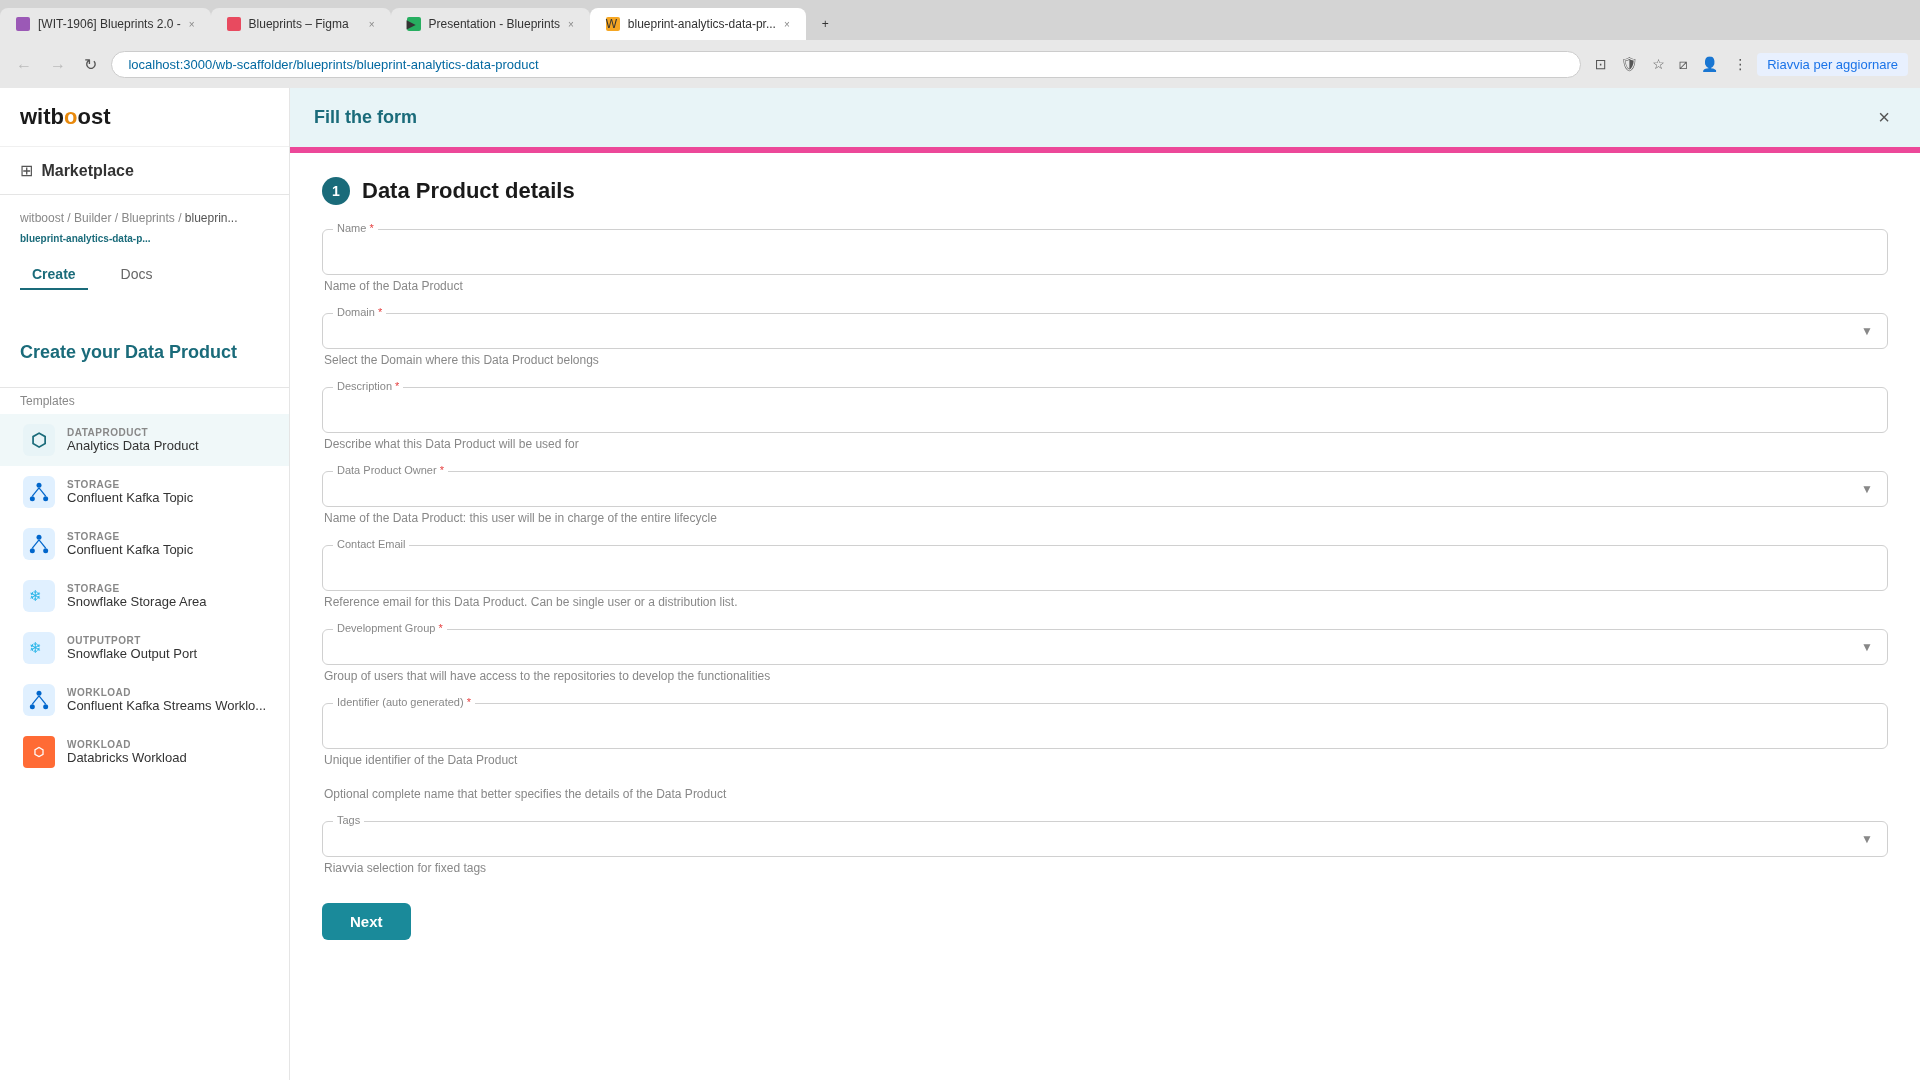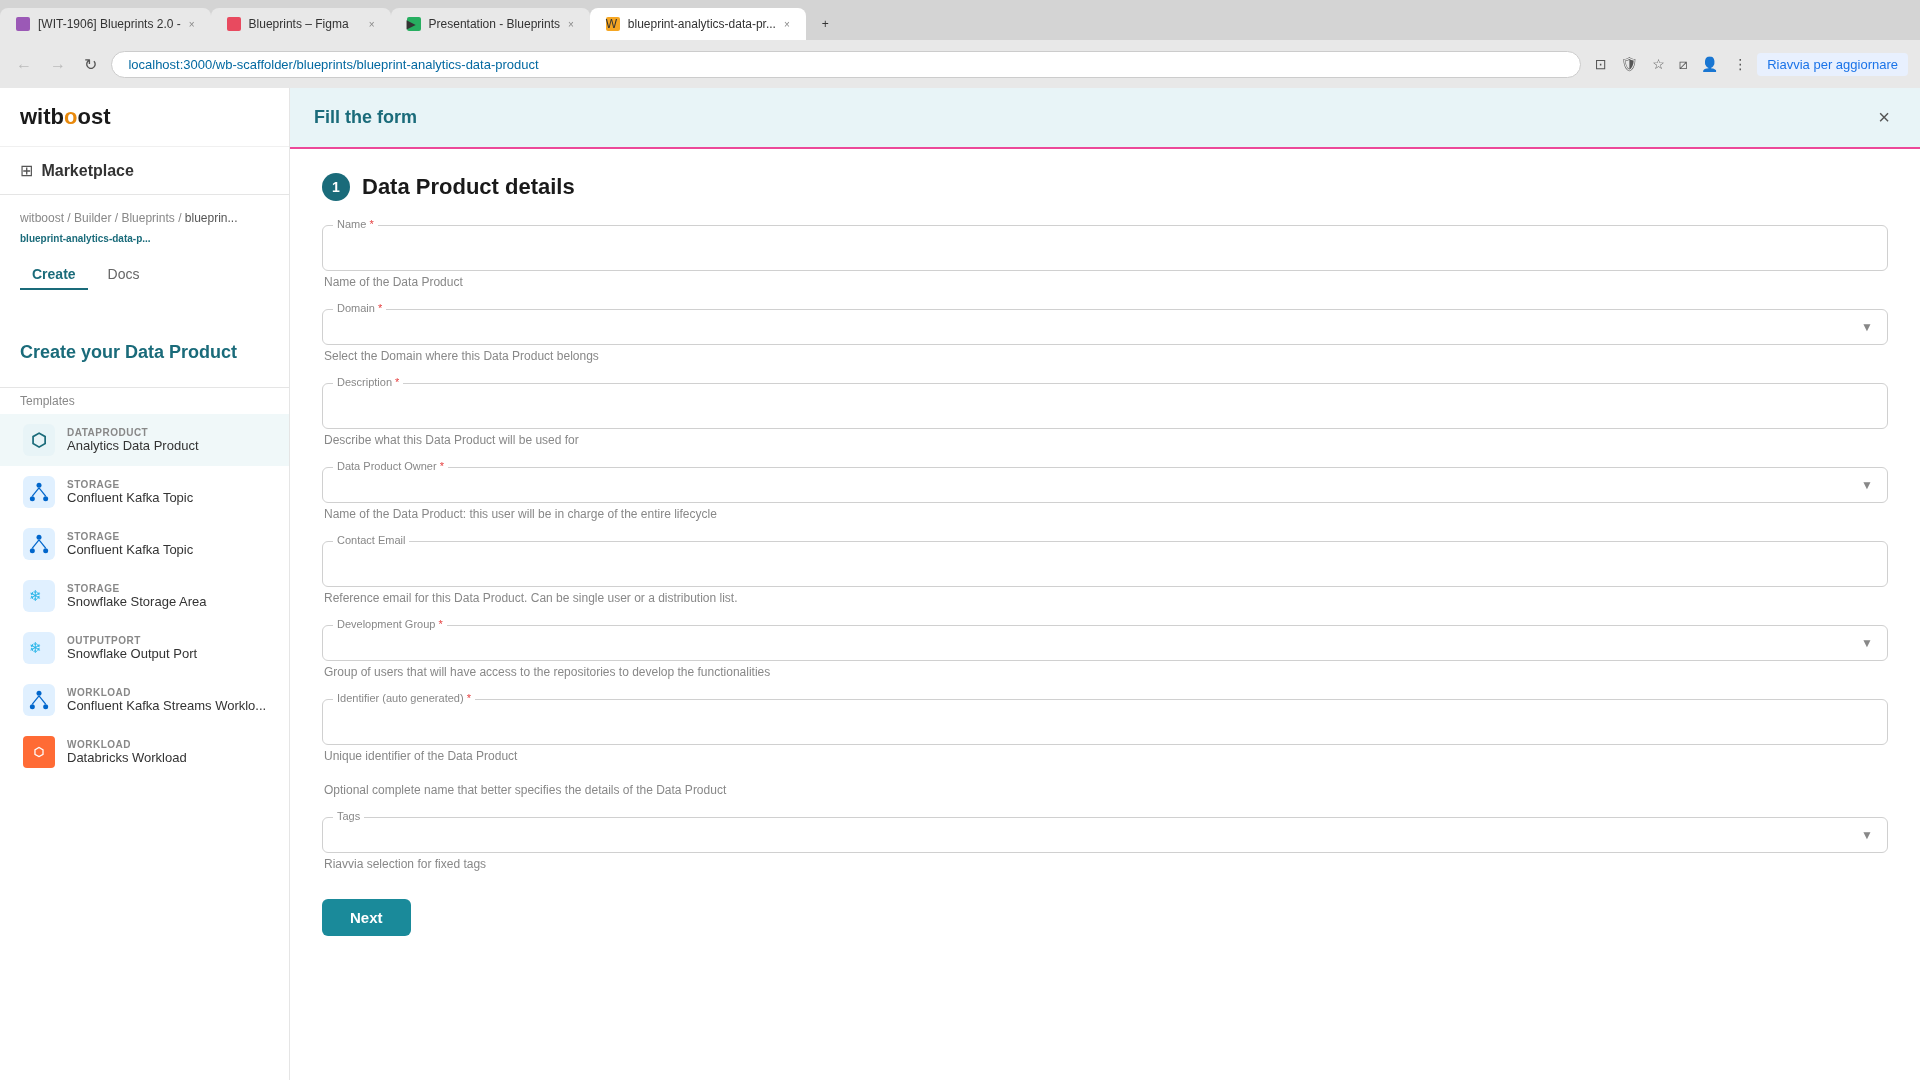--- a/index.html
+++ b/index.html
@@ -27,21 +27,21 @@
     
     .sidebar { width: 290px; background: #fff; border-right: 1px solid #e5e5e5; display: flex; flex-direction: column; flex-shrink: 0; overflow: hidden; }
     .sidebar-logo { padding: 16px 20px; border-bottom: 1px solid #f0f0f0; }
     .logo-text { font-size: 22px; font-weight: 700; color: #1a1a1a; }
     .logo-text .logo-highlight { color: #e8890c; }
     .sidebar-top { padding: 16px 20px; }
     .breadcrumb { font-size: 12px; color: #888; margin-bottom: 8px; }
     .breadcrumb a { color: #888; text-decoration: none; }
     .breadcrumb span { color: #555; }
     .app-title { font-size: 10px; font-weight: 600; color: #1a6b7a; margin-bottom: 16px; overflow: hidden; text-overflow: ellipsis; white-space: nowrap; }
-    .sidebar-tabs { display: flex; gap: 8px; margin-bottom: 16px; text-align: right; }
+    .sidebar-tabs { display: flex; gap: 21px; margin-bottom: 16px; text-align: right; }
     .sidebar-tab { padding: 6px 12px; font-size: 14px; cursor: pointer; border-bottom: 2px solid transparent; color: #666; }
     .sidebar-tab.active { color: #1a6b7a; border-bottom-color: #1a6b7a; font-weight: 600; }
     .sidebar-subsection-title { font-size: 12px; color: #888; padding: 6px 20px; }
     .sidebar-items { overflow-y: auto; flex: 1; }
     .sidebar-item { display: flex; align-items: center; gap: 12px; padding: 10px 20px; cursor: pointer; border-left: 3px solid transparent; }
     .sidebar-item-icon { width: 32px; height: 32px; border-radius: 6px; display: flex; align-items: center; justify-content: center; flex-shrink: 0; }
     .icon-kafka { background: #e0f0ff; color: #0066cc; }
     .icon-snowflake { background: #e0f0ff; color: #29b5e8; }
     .icon-databricks { background: #ff6b35; color: #fff; border-radius: 4px; }
     .sidebar-item-text { flex: 1; min-width: 0; }
@@ -53,21 +53,21 @@
     .marketplace-header { display: flex; align-items: center; gap: 8px; padding: 14px 20px; border-bottom: 1px solid #e5e5e5; }
     .marketplace-icon { font-size: 16px; color: #555; }
     .marketplace-label { font-size: 16px; font-weight: 600; color: #333; }
 
     
     .main-content { flex: 1; position: relative; overflow: hidden; background: #f8f9fa; }
 
     
     .form-overlay { position: absolute; top: 0; left: 0; right: 0; bottom: 0; background: rgba(0,0,0,0.3); display: flex; justify-content: flex-end; }
     .form-panel { background: #fff; width: calc(1920px - 290px); height: 100%; display: flex; flex-direction: column; box-shadow: -4px 0 20px rgba(0,0,0,0.15); }
-    .form-panel-header { display: flex; align-items: center; justify-content: space-between; padding: 16px 24px; background: #e8f4f7; border-bottom: 2px solid #ec4899; }
+    .form-panel-header { display: flex; align-items: center; justify-content: space-between; padding: 16px 24px; background: #e8f4f7; border-bottom: 6px solid #ec4899; }
     .form-panel-title { font-size: 18px; font-weight: 600; color: #1a6b7a; }
     .form-panel-close { background: none; border: none; font-size: 20px; color: #555; cursor: pointer; padding: 2px 6px; }
     .form-body { flex: 1; overflow-y: auto; padding: 24px 32px; }
     .form-section-header { display: flex; align-items: center; gap: 12px; margin-bottom: 24px; }
     .form-section-number { width: 28px; height: 28px; border-radius: 50%; background: #1a6b7a; color: #fff; display: flex; align-items: center; justify-content: center; font-size: 14px; font-weight: 700; flex-shrink: 0; }
     .form-section-title { font-size: 22px; font-weight: 600; color: #1a1a1a; }
 
     
     .form-field { margin-bottom: 20px; }
     .field-container { border: 1px solid #d0d0d0; border-radius: 6px; padding: 10px 14px; position: relative; background: #fff; }

